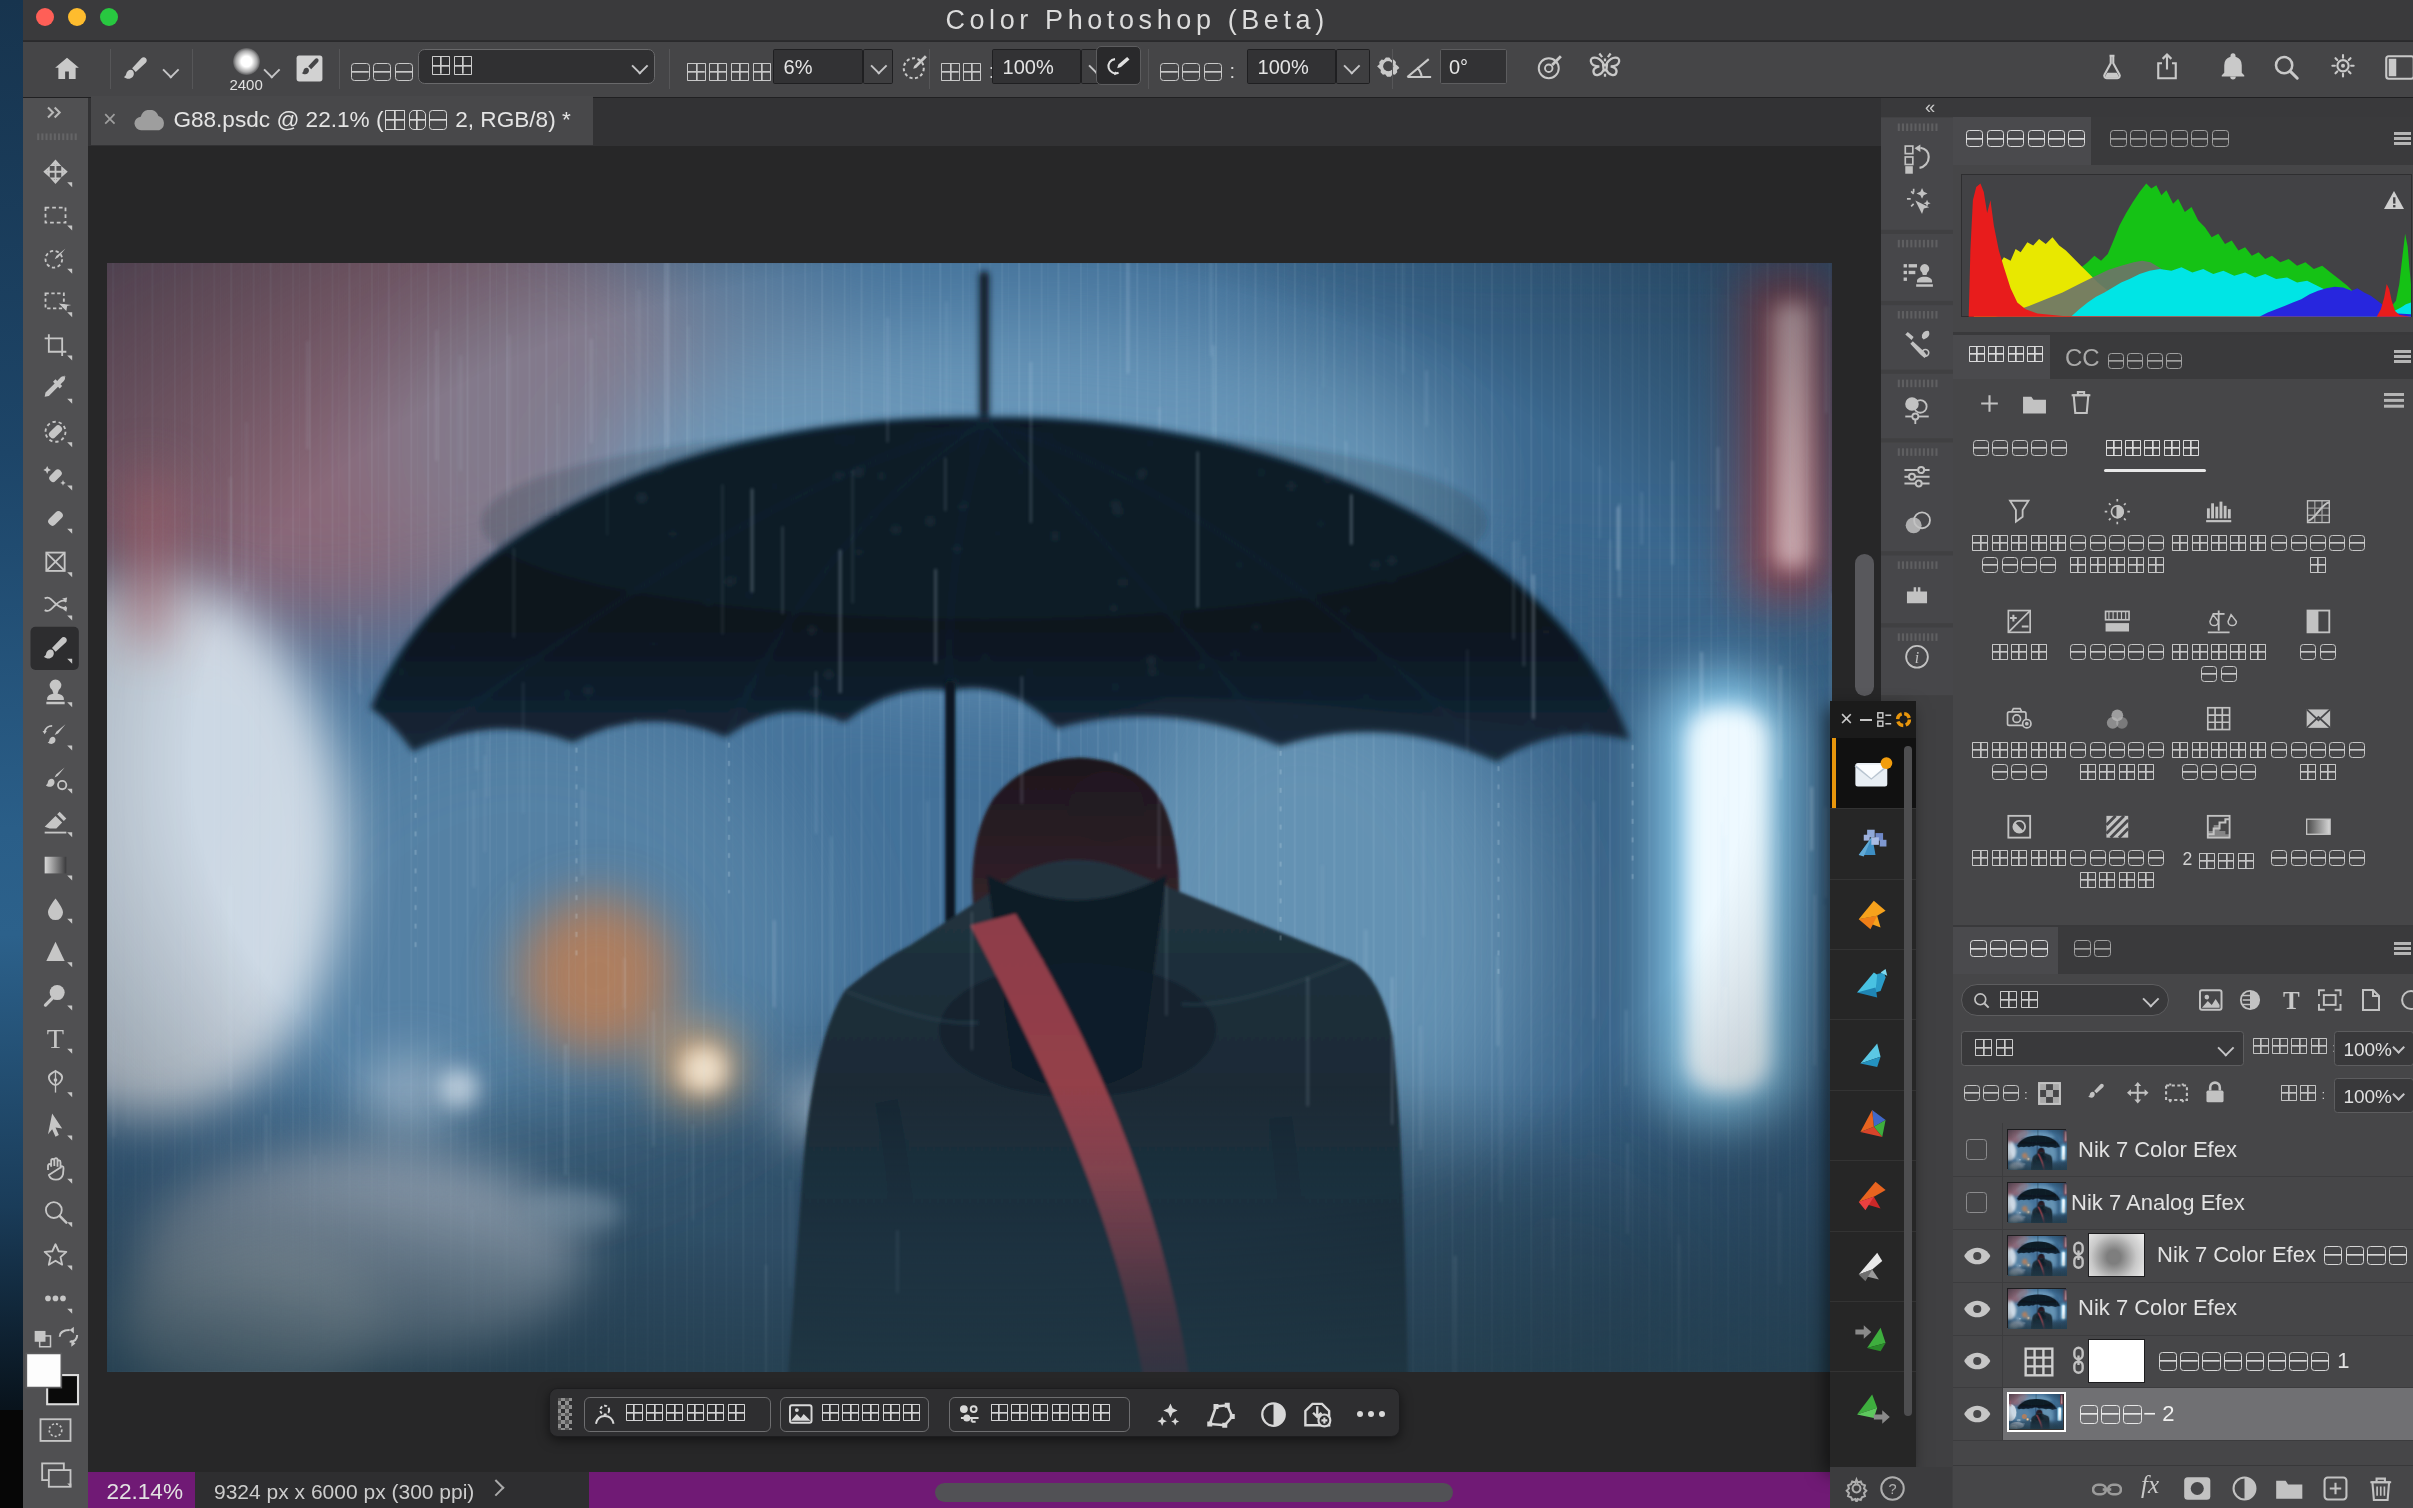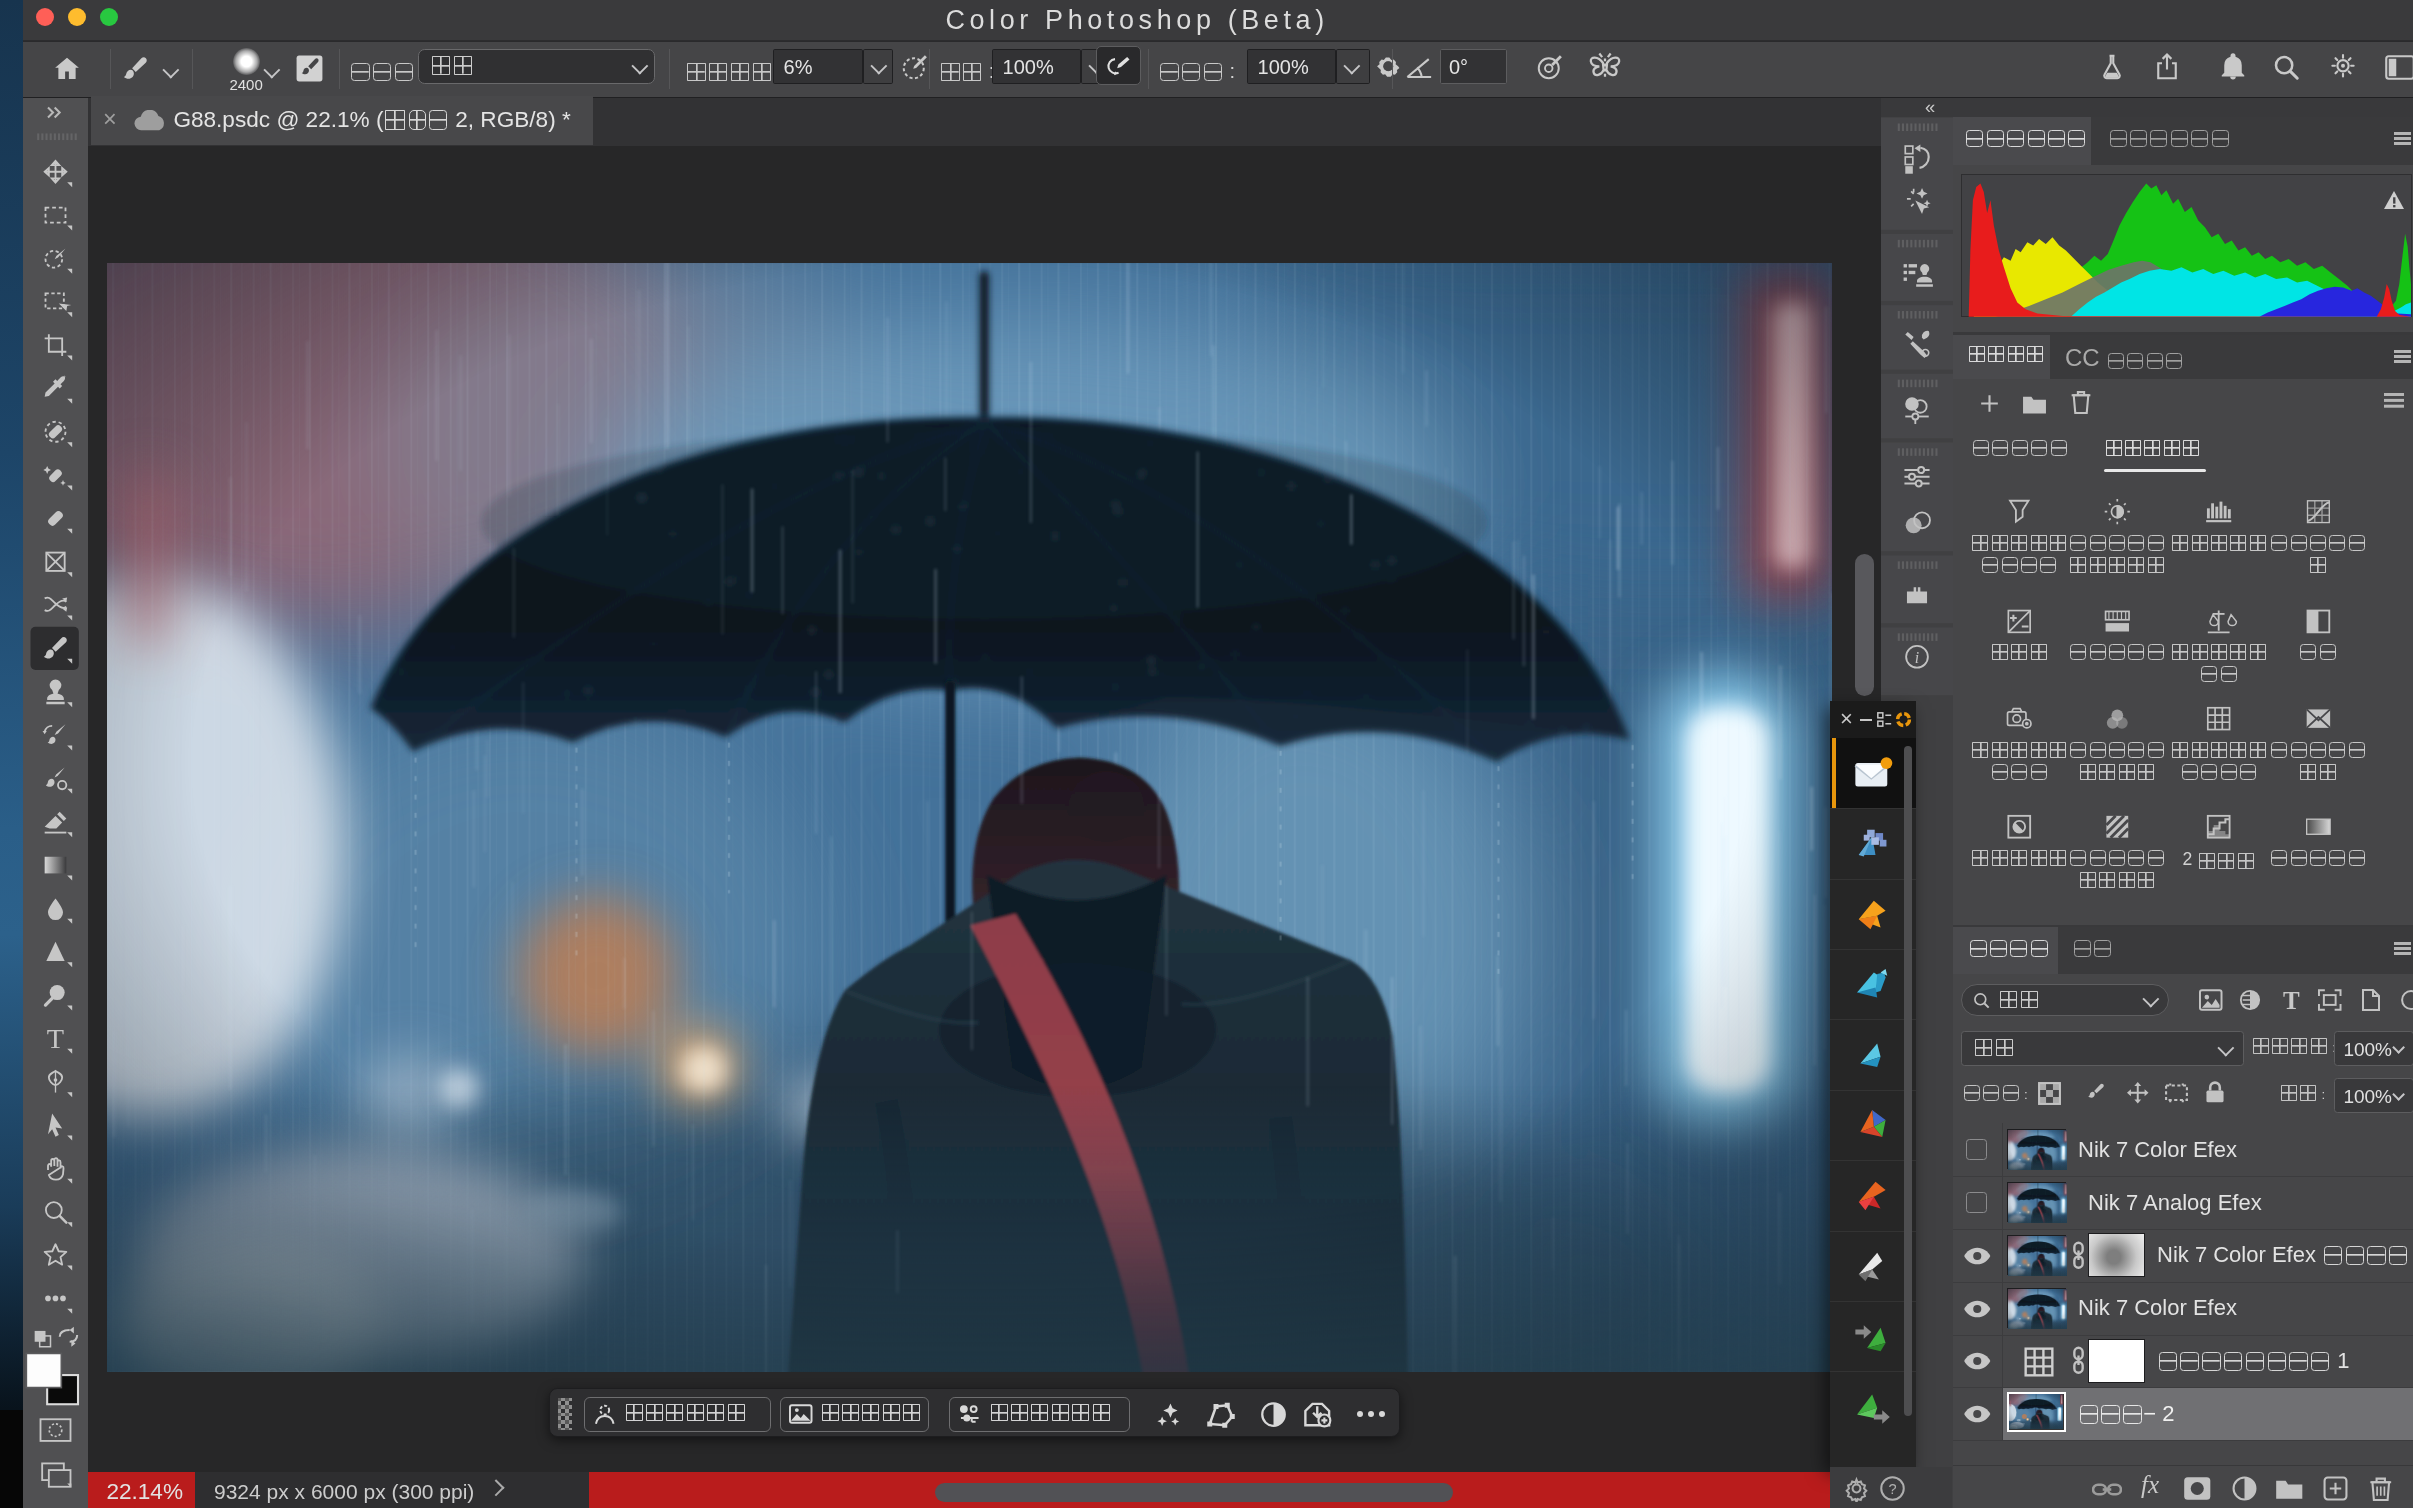--- a/index.html
+++ b/index.html
@@ -386,21 +386,21 @@
         <path d="M2 20V8l6-6h8l6 6v12z" fill="none" stroke="#d8d8d8" stroke-width="2"></path>
         <path d="M12 4v9M8.5 9.5 12 13l3.5-3.5" fill="none" stroke="#d8d8d8" stroke-width="2"></path>
         <circle cx="18" cy="16" r="5" fill="#2e2e30" stroke="#d8d8d8" stroke-width="1.8"></circle>
         <path d="M18 13.5v5M15.5 16h5" stroke="#d8d8d8" stroke-width="1.8"></path>
       </svg>
       <div class="abs" style="left:807px;top:22px;width:5.9px;height:5.9px;border-radius:50%;background:#d8d8d8;box-shadow:11px 0 0 #d8d8d8,22px 0 0 #d8d8d8"></div>
     </div>
 </div>
 
 
-<div class="abs" style="left:88px;top:1472px;width:1793px;height:36px;background:#b91c1c">
+<div class="abs" style="left:88px;top:1472px;width:1793px;height:36px;background:#701a75">
   <span class="abs" style="left:18.4px;top:6.7px;color:#e2e2e2;font-size:22.6px">22.14%</span>
   <div class="abs" style="left:107px;top:0;width:394px;height:36px;background:#2e2e30"></div>
   <span class="abs" style="left:126px;top:7.5px;color:#cccccc;font-size:21px">9324 px x 6000 px (300 ppi)</span>
   <div class="chev" style="left:402px;top:10px;transform:rotate(-45deg);border-color:#aaa"></div>
   <div class="abs" style="left:847px;top:11px;width:518px;height:19px;border-radius:10px;background:#515155"></div>
 </div>
 
 
 <div class="abs" style="left:1881px;top:98px;width:533px;height:19px;background:#39393b;color:#c9c9c9;font-size:18.4px">
     <span style="position:absolute;left:44px;top:-2.5px;letter-spacing:-1.7px">«</span>
@@ -563,21 +563,21 @@
     <div class="abs" style="left:49px;top:1006px;width:0.8px;height:317px;background:#3c3c3e"></div>
     <div class="abs" style="left:13.4px;top:1022px;width:21px;height:21px;border:1.7px solid #8b8b8d;border-radius:3.4px"></div>
     <div class="abs" style="left:54px;top:1012px;width:59px;height:40px;border:0.8px solid #1d1d1f;background:#333"><svg width="59" height="40" viewBox="0 0 2058 1323" preserveAspectRatio="none">
         <use href="#photo"></use>
       </svg></div>
     <div class="abs t" style="left:125px;top:1020px;font-size:22px;color:#e2e2e2">Nik 7 Color Efex</div>
     <div class="abs" style="left:13.4px;top:1075px;width:21px;height:21px;border:1.7px solid #8b8b8d;border-radius:3.4px"></div>
     <div class="abs" style="left:54px;top:1065px;width:59px;height:40px;border:0.8px solid #1d1d1f;background:#333"><svg width="59" height="40" viewBox="0 0 2058 1323" preserveAspectRatio="none">
         <use href="#photo"></use>
       </svg></div>
-    <div class="abs t" style="left:135px;top:1073px;font-size:22px;color:#e2e2e2">Nik 7 Analog Efex</div>
+    <div class="abs t" style="left:118px;top:1073px;font-size:22px;color:#e2e2e2">Nik 7 Analog Efex</div>
     <svg class="abs" style="left:10px;top:1129px" width="28.5" height="20" viewBox="0 0 24 16">
       <path d="M12 1C7 1 3 4 1 8c2 4 6 7 11 7s9-3 11-7c-2-4-6-7-11-7z" fill="#c6c6c6"></path>
       <circle cx="12" cy="8" r="3.4" fill="#464648"></circle>
     </svg>
     <div class="abs" style="left:54px;top:1118px;width:59px;height:40px;border:0.8px solid #1d1d1f;background:#333"><svg width="59" height="40" viewBox="0 0 2058 1323" preserveAspectRatio="none">
         <use href="#photo"></use>
       </svg></div>
     <svg class="abs" style="left:117px;top:1124px" width="17" height="28.5" viewBox="0 0 14 24">
       <rect x="3.5" y="1.5" width="7" height="9.5" rx="3.5" fill="none" stroke="#c2c2c2" stroke-width="2"></rect>
       <rect x="3.5" y="13" width="7" height="9.5" rx="3.5" fill="none" stroke="#c2c2c2" stroke-width="2"></rect>

